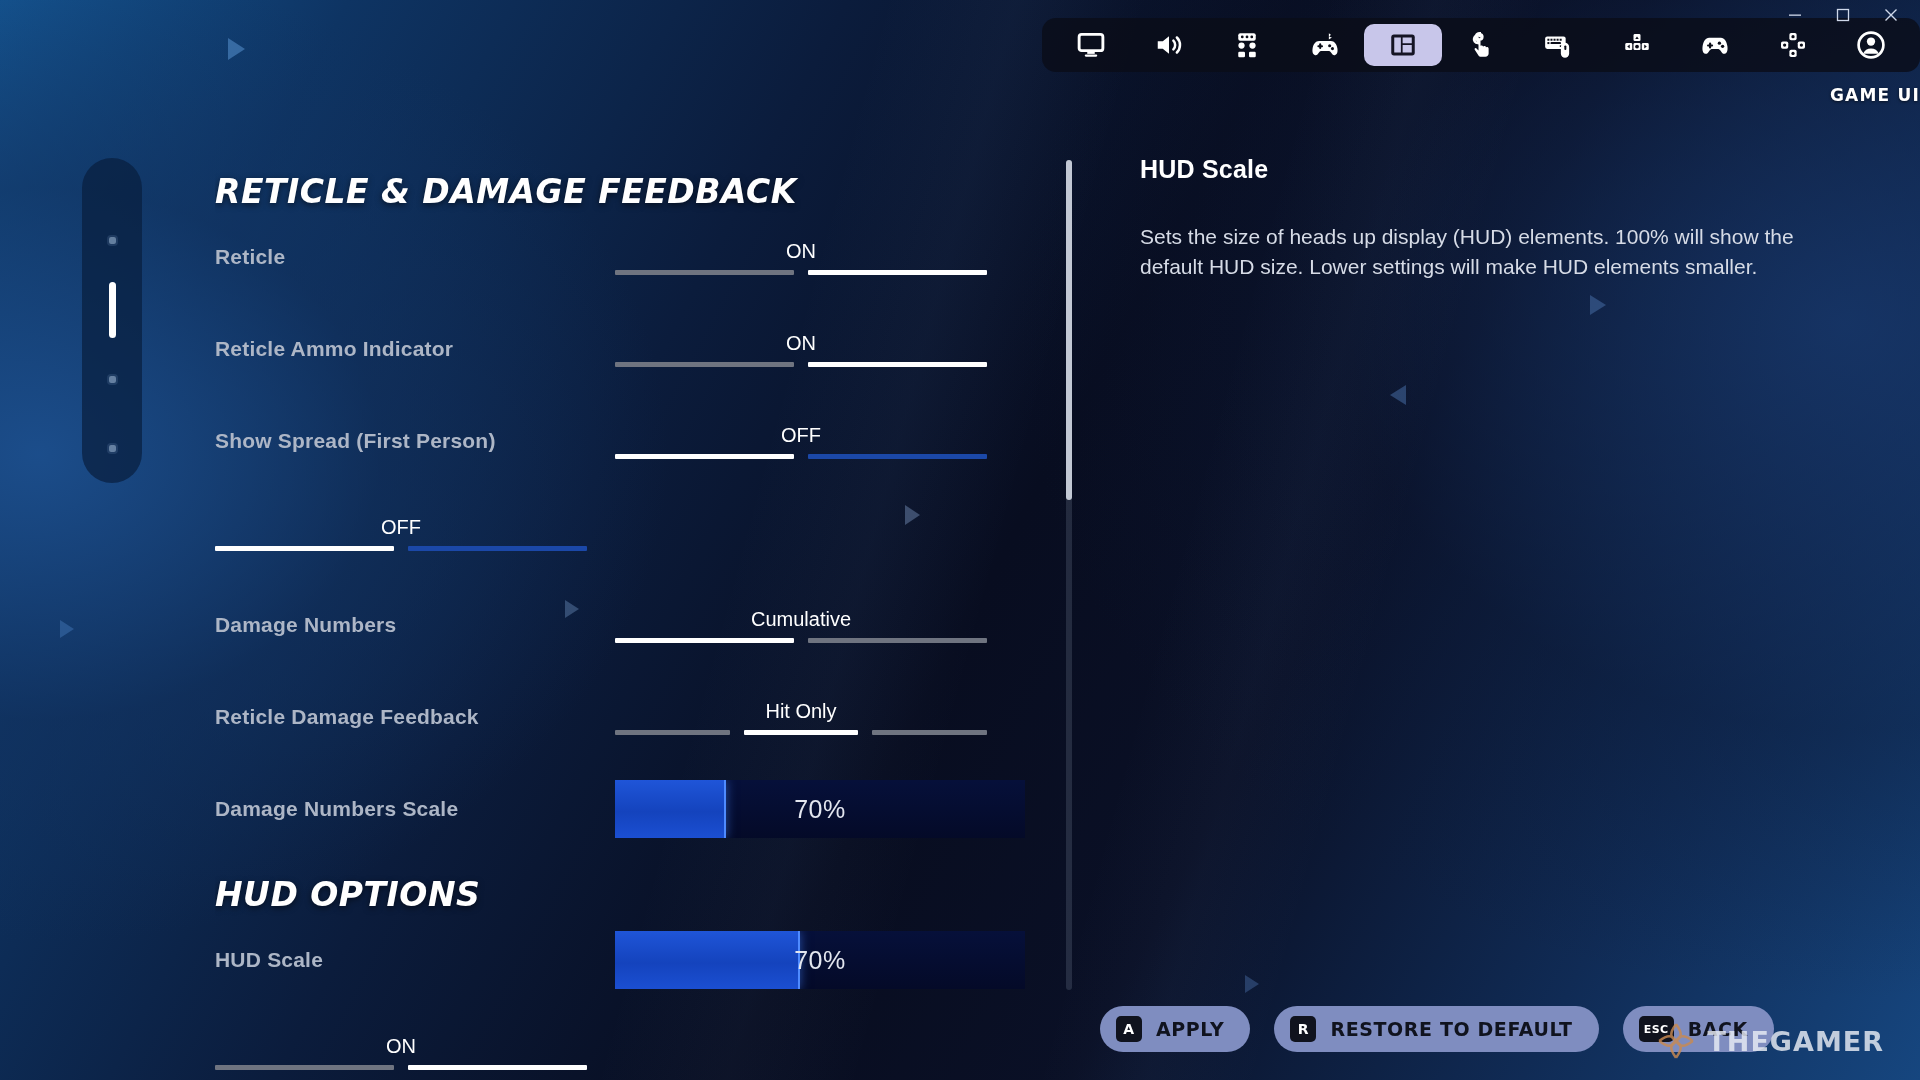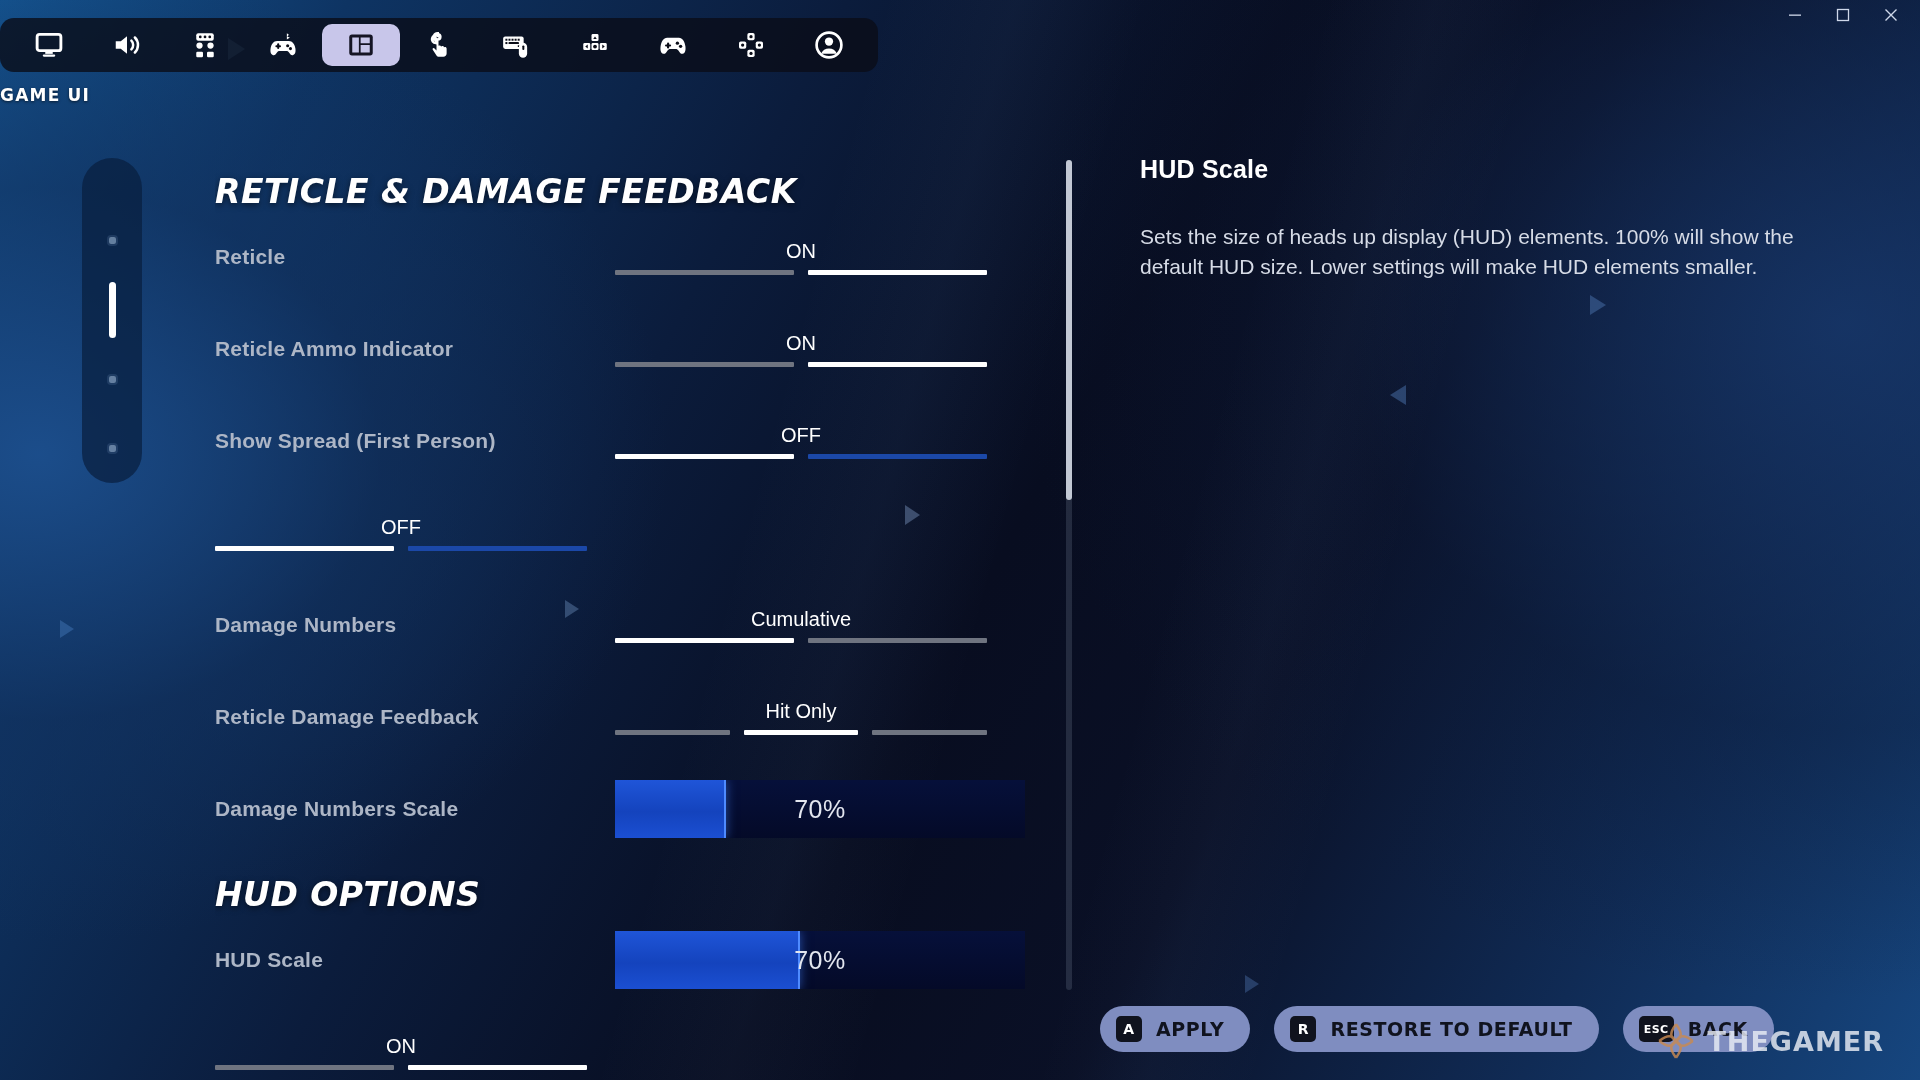--- a/index.html
+++ b/index.html
@@ -61,21 +61,21 @@
   }
   .wc svg { display: block; }
 
   
   .tabbar-wrap {
     position: absolute;
     top: 18px;
     left: 0; right: 0;
     display: flex;
     flex-direction: column;
-    align-items: flex-start;
+    align-items: flex-end;
     z-index: 30;
   }
   .tabbar {
     display: flex;
     align-items: center;
     gap: 0px;
     background: rgba(10,12,24,0.80);
     border-radius: 14px;
     padding: 6px 10px;
     height: 54px;

